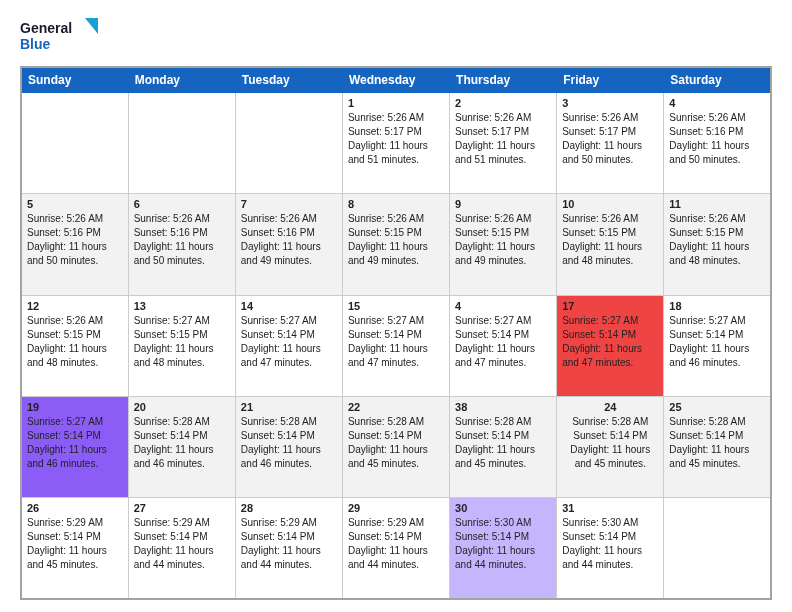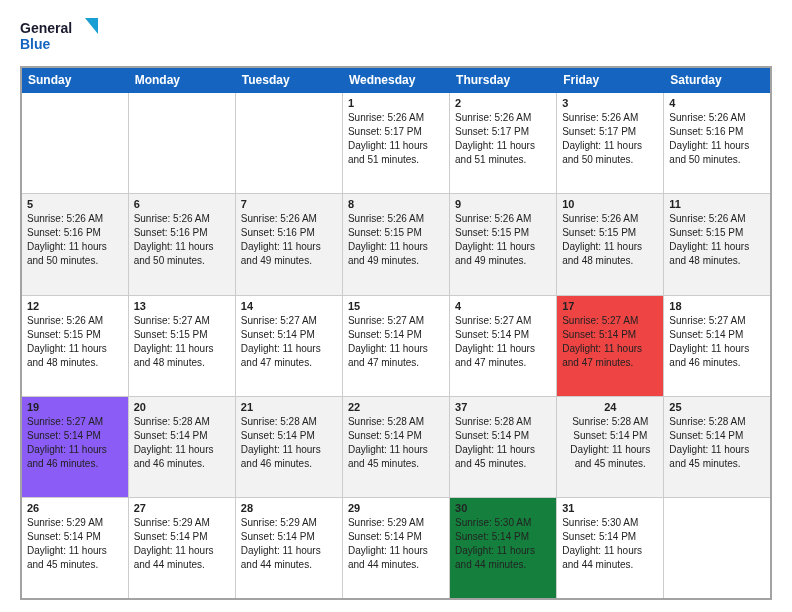--- a/index.html
+++ b/index.html
@@ -276,21 +276,21 @@
 and 46 minutes.</div>
           </td>
           <td style="background-color: rgb(242, 242, 242);">
             <span class="day-num">22</span>
             <div class="day-info" style="white-space: pre-line;">Sunrise: 5:28 AM
 Sunset: 5:14 PM
 Daylight: 11 hours
 and 45 minutes.</div>
           </td>
           <td style="background-color: rgb(242, 242, 242);">
-            <span class="day-num">37</span>
+            <span class="day-num">38</span>
             <div class="day-info" style="white-space: pre-line;">Sunrise: 5:28 AM
 Sunset: 5:14 PM
 Daylight: 11 hours
 and 45 minutes.</div>
           </td>
           <td style="background-color: rgb(242, 242, 242); text-align: center;">
             <span class="day-num">24</span>
             <div class="day-info" style="white-space: pre-line;">Sunrise: 5:28 AM
 Sunset: 5:14 PM
 Daylight: 11 hours
@@ -326,21 +326,21 @@
 Daylight: 11 hours
 and 44 minutes.</div>
           </td>
           <td style="background-color: rgb(255, 255, 255);">
             <span class="day-num">29</span>
             <div class="day-info" style="white-space: pre-line;">Sunrise: 5:29 AM
 Sunset: 5:14 PM
 Daylight: 11 hours
 and 44 minutes.</div>
           </td>
-          <td style="background-color: #15803d;">
+          <td style="background-color: #c4b5fd;">
             <span class="day-num">30</span>
             <div class="day-info" style="white-space: pre-line;">Sunrise: 5:30 AM
 Sunset: 5:14 PM
 Daylight: 11 hours
 and 44 minutes.</div>
           </td>
           <td style="background-color: rgb(255, 255, 255); margin-left: 30px;">
             <span class="day-num">31</span>
             <div class="day-info" style="white-space: pre-line;">Sunrise: 5:30 AM
 Sunset: 5:14 PM

